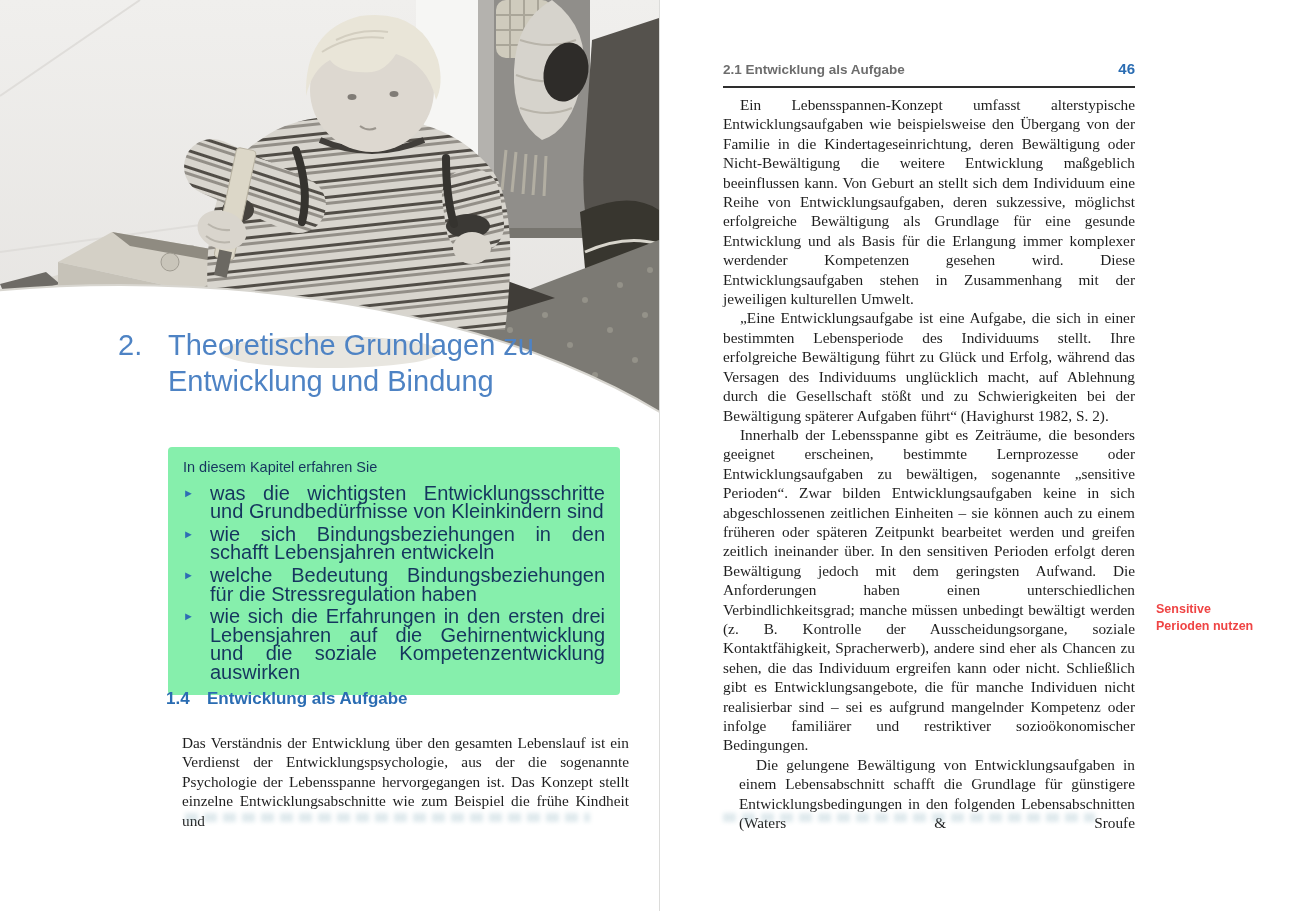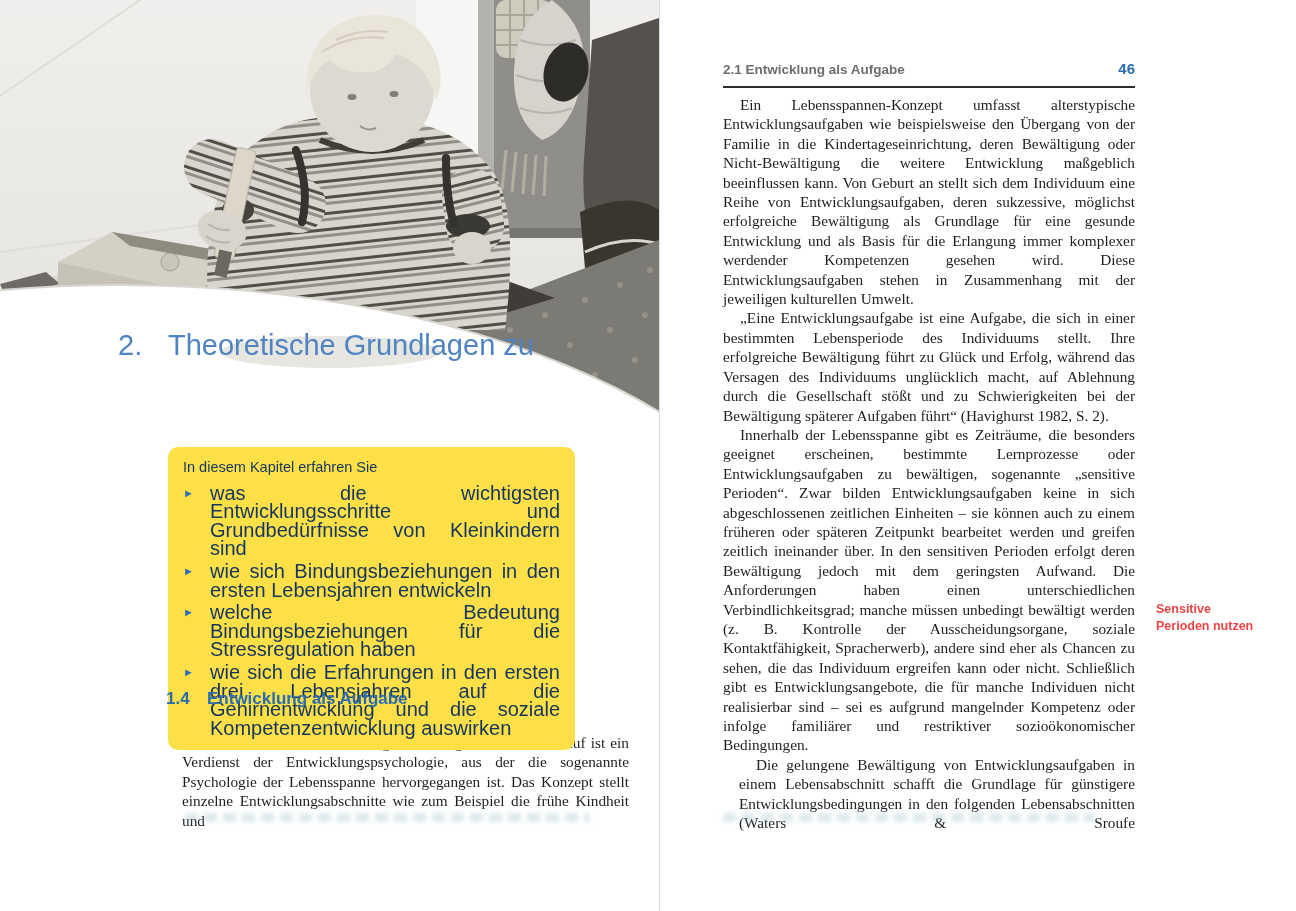--- a/index.html
+++ b/index.html
@@ -7,22 +7,22 @@
           font-family:"Liberation Sans",sans-serif;}
   .spine{position:absolute;left:659px;top:0;width:1px;height:911px;background:#dcdcda;}
 
   
   .photo{position:absolute;left:0;top:0;width:659px;height:420px;}
   .chapter-title{position:absolute;left:118px;top:327px;margin:0;display:flex;
                  color:#4e83c4;font-size:29px;line-height:36px;font-weight:300;z-index:3;}
   .ch-num{width:50px;flex:none;}
   .ch-lines span{display:block;}
 
-  .infobox{position:absolute;left:168px;top:447px;width:407px;box-sizing:border-box;
-           background:#fde047;border-radius:10px;padding:11px 15px 13px 15px;z-index:3;}
+  .infobox{position:absolute;left:168px;top:447px;width:452px;box-sizing:border-box;
+           background:#86efac;border-radius:4px;padding:11px 15px 13px 15px;z-index:3;}
   .ib-title{margin:0 0 7px 0;color:#15355e;font-size:14.5px;line-height:18.6px;}
   .ib-item{display:flex;margin-top:4px;}
   .arrow{flex:none;width:15px;margin-right:12px;color:#2e6db4;font-size:11px;line-height:18.6px;}
   .ib-text{color:#15355e;font-size:20px;line-height:18.6px;text-align:justify;}
 
   .sec-heading{position:absolute;left:166px;top:689px;margin:0;color:#2a6cb2;
                font-size:17px;font-weight:bold;z-index:3;}
   .sec-num{display:inline-block;width:41px;}
 
   .body-text{font-family:"Liberation Serif",serif;font-size:15.3px;line-height:19.4px;
@@ -154,32 +154,33 @@
 
         <ellipse cx="120" cy="635" rx="700" ry="350" fill="#ffffff" stroke="#d8d6d0" stroke-width="2"></ellipse>
         <ellipse cx="330" cy="352" rx="110" ry="16" fill="#e8e6e0"></ellipse>
       </svg>
     </div>
 
     <h1 class="chapter-title">
       <span class="ch-num">2.</span>
       <span class="ch-lines">
         <span>Theoretische Grundlagen zu</span>
+        <span>Entwicklung und Bindung</span>
       </span>
     </h1>
 
     <aside class="infobox">
       <p class="ib-title">In diesem Kapitel erfahren Sie</p>
       <div class="ib-item">
         <span class="arrow">►</span>
         <span class="ib-text">was die wichtigsten Entwicklungsschritte und Grundbedürfnisse von Kleinkindern sind</span>
       </div>
       <div class="ib-item">
         <span class="arrow">►</span>
-        <span class="ib-text">wie sich Bindungsbeziehungen in den ersten Lebensjahren entwickeln</span>
+        <span class="ib-text">wie sich Bindungsbeziehungen in den schafft Lebensjahren entwickeln</span>
       </div>
       <div class="ib-item">
         <span class="arrow">►</span>
         <span class="ib-text">welche Bedeutung Bindungsbeziehungen für die Stressregulation haben</span>
       </div>
       <div class="ib-item">
         <span class="arrow">►</span>
         <span class="ib-text">wie sich die Erfahrungen in den ersten drei Lebensjahren auf die Gehirnentwicklung und die soziale Kompetenzentwicklung auswirken</span>
       </div>
     </aside>

